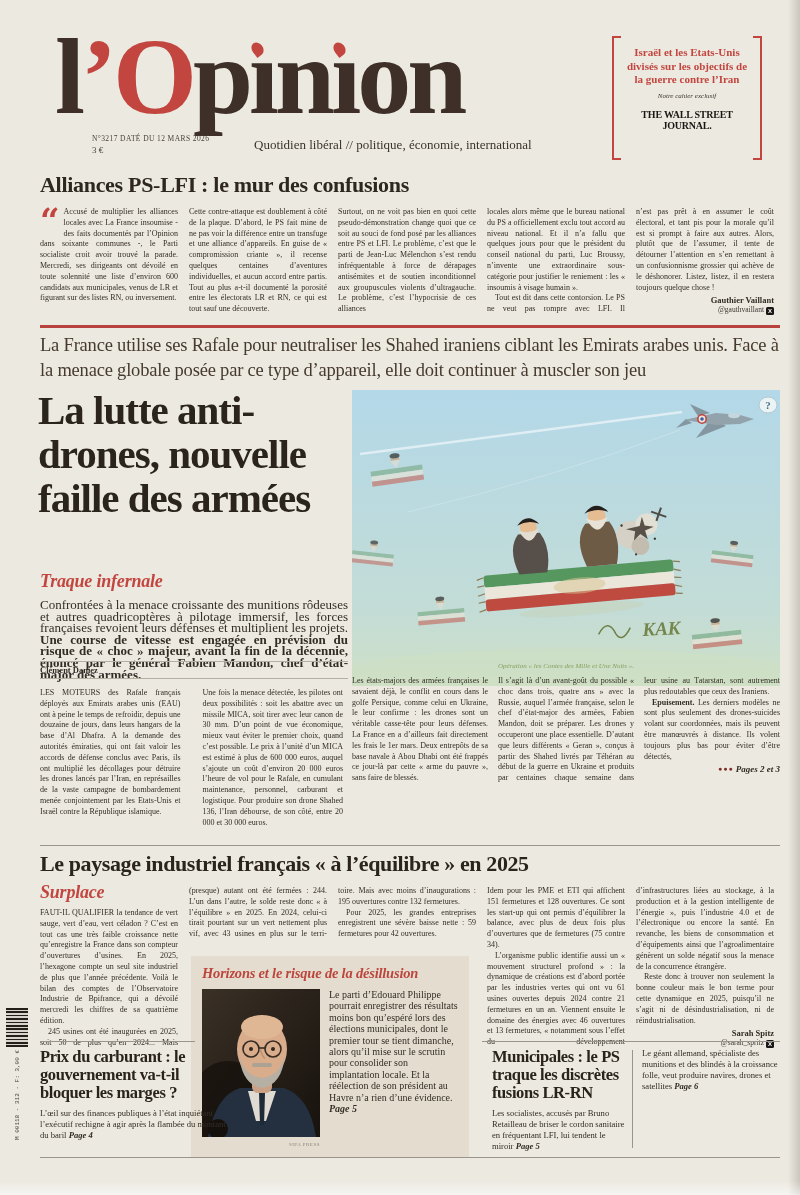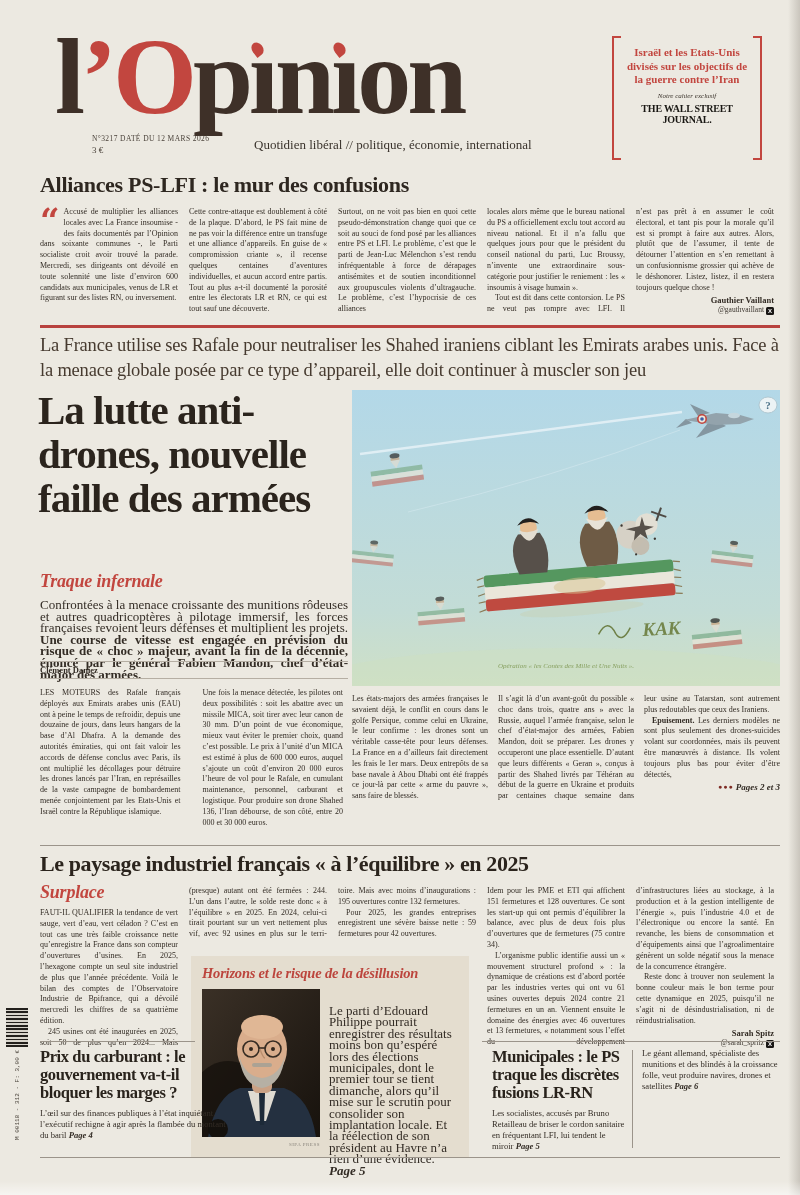--- a/index.html
+++ b/index.html
@@ -20,21 +20,21 @@
     background:var(--red);border-radius:55% 55% 55% 0;transform:rotate(-38deg);}
   .issue{left:92px;top:134px;font-size:7.5px;letter-spacing:.4px;color:#4a423a;}
   .price{left:92px;top:145px;font-size:9px;color:#4a423a;}
   .tagline{left:254px;top:137px;font-size:13px;color:#3a332c;}
   .wsj{left:612px;top:36px;width:150px;height:124px;text-align:center;padding:10px 14px 0 14px;}
   .wsj .brk{position:absolute;top:0;bottom:0;width:9px;border:2.5px solid var(--red);}
   .wsj .brk.l{left:0;border-right:none;}
   .wsj .brk.r{right:0;border-left:none;}
   .wsj-main{color:var(--red);font-weight:700;font-size:11px;line-height:13.5px;}
   .wsj-sub{font-style:italic;font-size:7px;margin-top:5px;color:#3c352d;}
-  .wsj-brand{font-weight:700;font-size:10px;margin-top:3px;letter-spacing:-.2px;color:#191713;}
+  .wsj-brand{font-weight:700;font-size:10px;margin-top:9px;letter-spacing:-.2px;color:#191713;}
   
   .cols{display:flex;gap:11px;}
   .c{width:138px;}
   .p{font-size:8px;line-height:10.8px;text-align:justify;}
   .p + .p{text-indent:8px;margin-top:0;}
   .jl{text-align-last:justify;}
   .sig{margin-top:2px;text-align:right;font-weight:700;font-size:8.5px;}
   .handle{text-align:right;font-size:7.5px;color:#3c362f;}
   .xico{display:inline-block;width:8px;height:8px;background:#191715;color:#fff;
     font:700 6px/8px "Liberation Sans",sans-serif;text-align:center;border-radius:1.5px;
@@ -50,39 +50,39 @@
   .bigh{left:38px;top:388px;width:308px;font-size:41px;line-height:44px;font-weight:700;color:#2b241d;letter-spacing:-1px;}
   .kicker{font-size:18px;font-weight:700;font-style:italic;color:var(--red);letter-spacing:-.2px;}
   .k1{left:40px;top:571px;}
   .chapo{left:40px;top:599px;width:308px;font-size:13px;line-height:11.6px;text-align:justify;}
   .chapo b{font-weight:700;}
   .byline{left:40px;top:661px;width:308px;font-size:8.5px;font-weight:700;padding:3px 0;
     border-top:1px solid #b5aea3;border-bottom:1px solid #b5aea3;}
   .dr-left{left:40px;top:688px;width:303px;display:flex;gap:22px;}
   .dr-left .c{width:146px;}
   .cartoon{left:352px;top:390px;width:428px;height:296px;}
-  .dr-bot{left:352px;top:694px;width:428px;display:flex;gap:10px;}
+  .dr-bot{left:352px;top:676px;width:428px;display:flex;gap:10px;}
   .dr-bot .c{width:136px;}
   .pages-line{text-align:right;margin-top:2px;font-size:8.5px;}
   .dots{color:#7e2c24;font-size:7px;letter-spacing:1px;vertical-align:1px;}
   .pages-ref{font-weight:700;font-style:italic;font-size:9px;}
   .gap-top{margin-top:9px;}
   .secrule{left:40px;top:845px;width:740px;height:1px;background:var(--rule);}
   
   .ind-head{left:40px;top:851px;font-size:22px;font-weight:700;color:#2b241d;letter-spacing:-.4px;}
   .k2{left:40px;top:882px;}
   .ind-cols{left:40px;top:886px;width:740px;}
   .ind-cols .c1{padding-top:22px;}
   
   .hbox{left:191px;top:956px;width:278px;height:201px;background:var(--boxbg);padding:9px 11px;}
   .hbox-title{font-size:14.5px;font-weight:700;font-style:italic;color:#bc453d;margin-bottom:7px;letter-spacing:-.2px;}
   .hbox-flex{display:flex;}
   .photo{width:118px;}
   .credit{font-size:5px;letter-spacing:.5px;color:#8a857c;text-align:right;margin-top:1px;}
-  .hbox-text{flex:1;padding-left:9px;font-size:13px;line-height:11.4px;margin-top:16px;}
+  .hbox-text{flex:1;padding-left:9px;font-size:10px;line-height:11.4px;}
   .pref{font-weight:700;font-style:italic;}
   
   .trule1{left:40px;top:1041px;width:155px;height:1px;background:var(--rule);}
   .trule2{left:482px;top:1041px;width:298px;height:1px;background:var(--rule);}
   .brule{left:40px;top:1157px;width:740px;height:1px;background:var(--rule);}
   .teaser h3{font-size:16.5px;line-height:18px;font-weight:700;color:#29231c;letter-spacing:-.4px;margin-bottom:6px;}
   .teaser .tb{font-size:8.6px;line-height:11px;}
   .t1{left:40px;top:1048px;width:186px;}
   .t2{left:492px;top:1048px;width:136px;}
   .t3{left:642px;top:1048px;width:138px;}
@@ -293,21 +293,21 @@
   <div class="abs secrule"></div>
 
   <h2 class="abs ind-head">Le paysage industriel français « à l’équilibre » en 2025</h2>
   <div class="abs kicker k2">Surplace</div>
   <section class="abs ind-cols cols">
     <div class="c c1">
       <p class="p">FAUT-IL QUALIFIER la tendance de vert sauge, vert d’eau, vert céladon ? C’est en tout cas une très faible croissance nette qu’enregistre la France dans son compteur d’ouvertures d’usines. En 2025, l’hexagone compte un seul site industriel de plus que l’année précédente. Voilà le bilan des comptes de l’Observatoire Industrie de Bpifrance, qui a dévoilé mercredi les chiffres de sa quatrième édition.</p>
       <p class="p jl">245 usines ont été inaugurées en 2025, soit 50 de plus qu’en 2024... Mais</p>
     </div>
     <div class="c">
-      <p class="p jl">(presque) autant ont été fermées : 244. L’un dans l’autre, le solde reste donc « à l’équilibre » en 2025. En 2024, celui-ci tirait pourtant sur un vert nettement plus vif, avec 92 usines en plus sur le terri-</p>
+      <p class="p jl">(presque) autant ont été fermées : 244. L’un dans l’autre, le solde reste donc « à l’équilibre » en 2025. En 2024, celui-ci tirait pourtant sur un vert nettement plus vif, avec 43 usines en plus sur le terri-</p>
     </div>
     <div class="c">
       <p class="p">toire. Mais avec moins d’inaugurations : 195 ouvertures contre 132 fermetures.</p>
       <p class="p">Pour 2025, les grandes entreprises enregistrent une sévère baisse nette : 59 fermetures pour 42 ouvertures.</p>
     </div>
     <div class="c">
       <p class="p">Idem pour les PME et ETI qui affichent 151 fermetures et 128 ouvertures. Ce sont les start-up qui ont permis d’équilibrer la balance, avec plus de deux fois plus d’ouvertures que de fermetures (75 contre 34).</p>
       <p class="p jl">L’organisme public identifie aussi un « mouvement structurel profond » : la dynamique de créations est d’abord portée par les industries vertes qui ont vu 61 usines ouvertes depuis 2024 contre 21 fermetures en un an. Viennent ensuite le domaine des énergies avec 46 ouvertures et 13 fermetures, « notamment sous l’effet du développement</p>
     </div>
     <div class="c">

